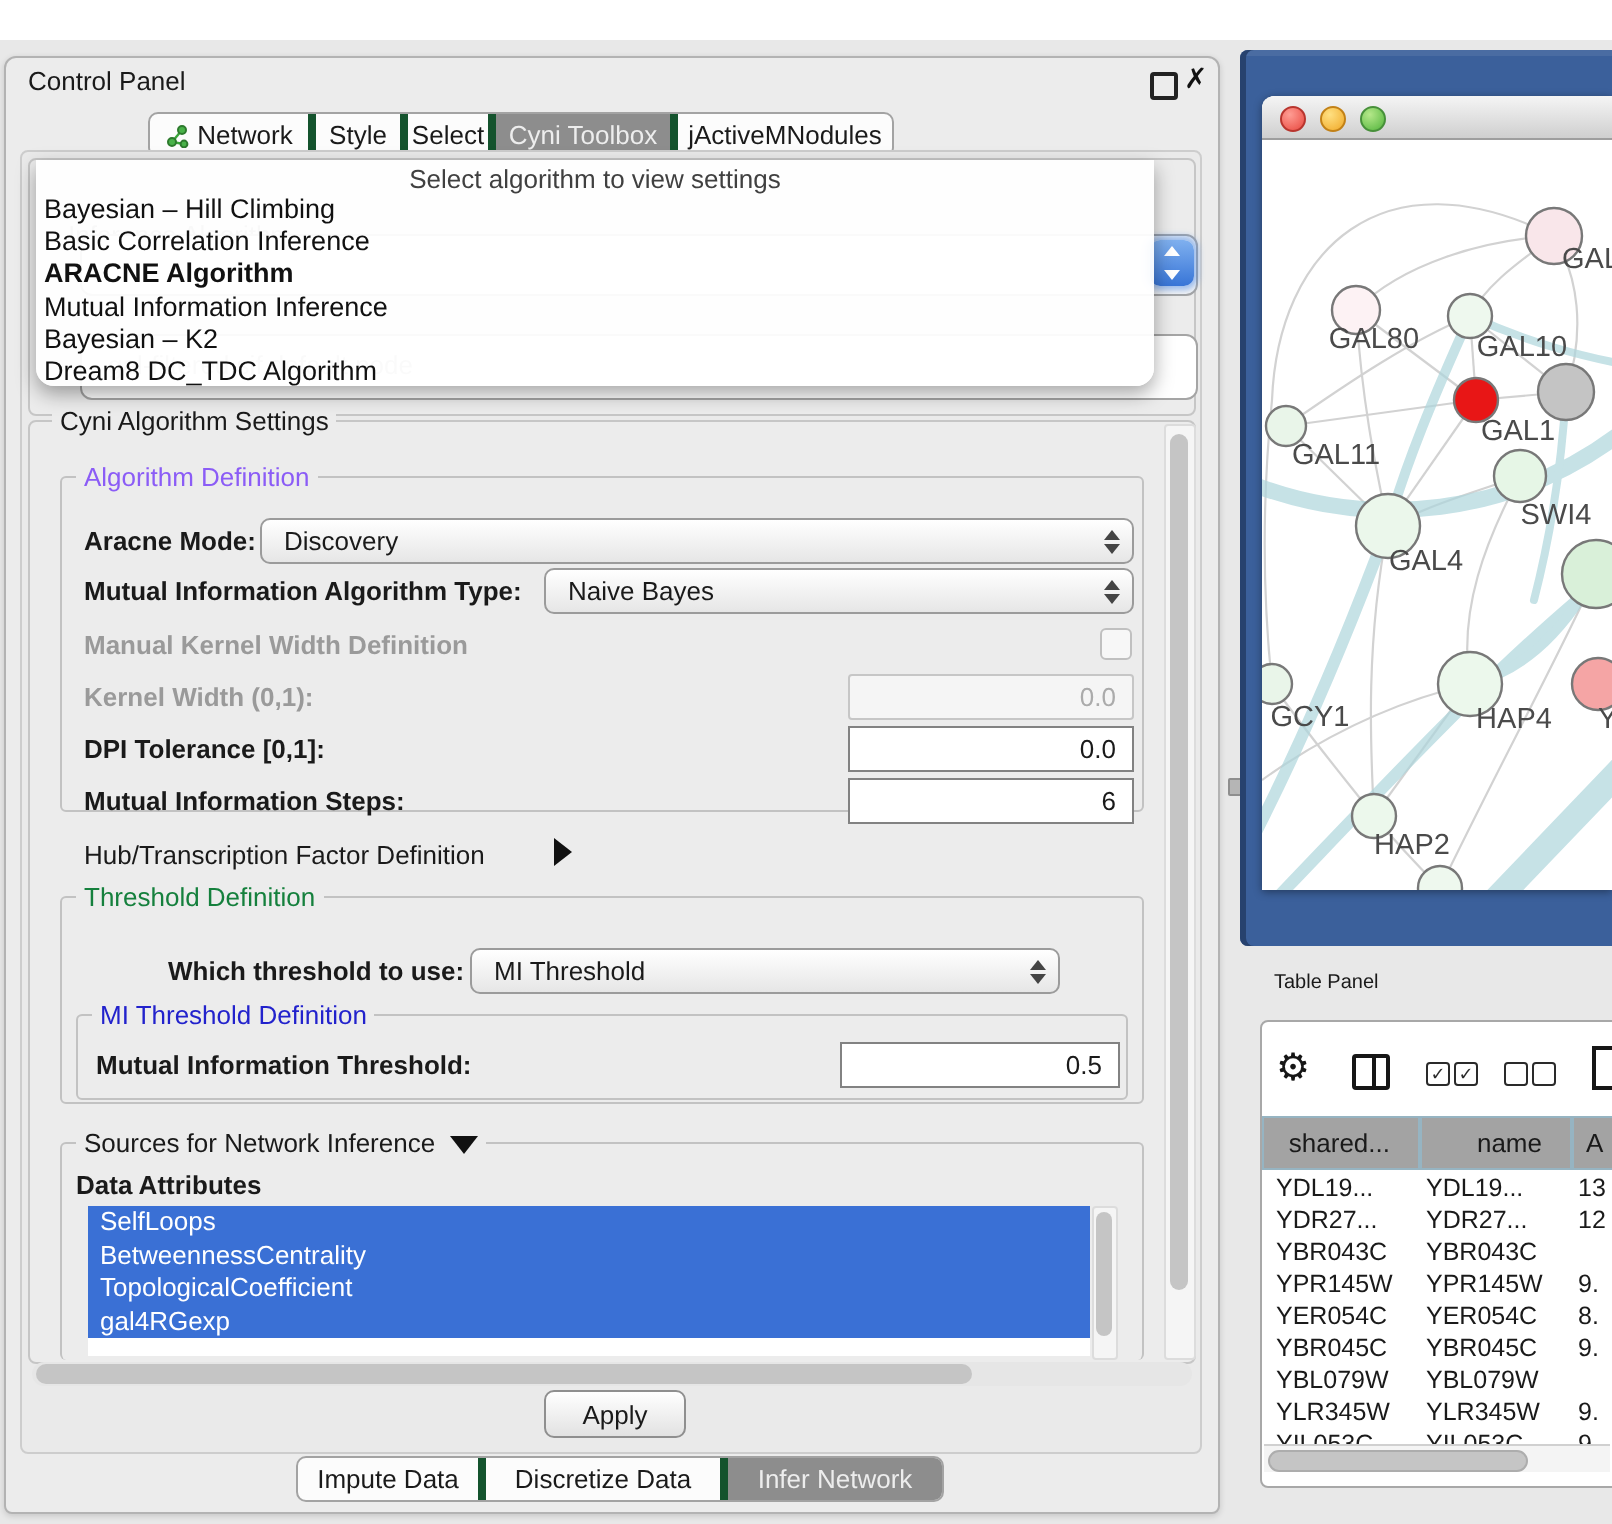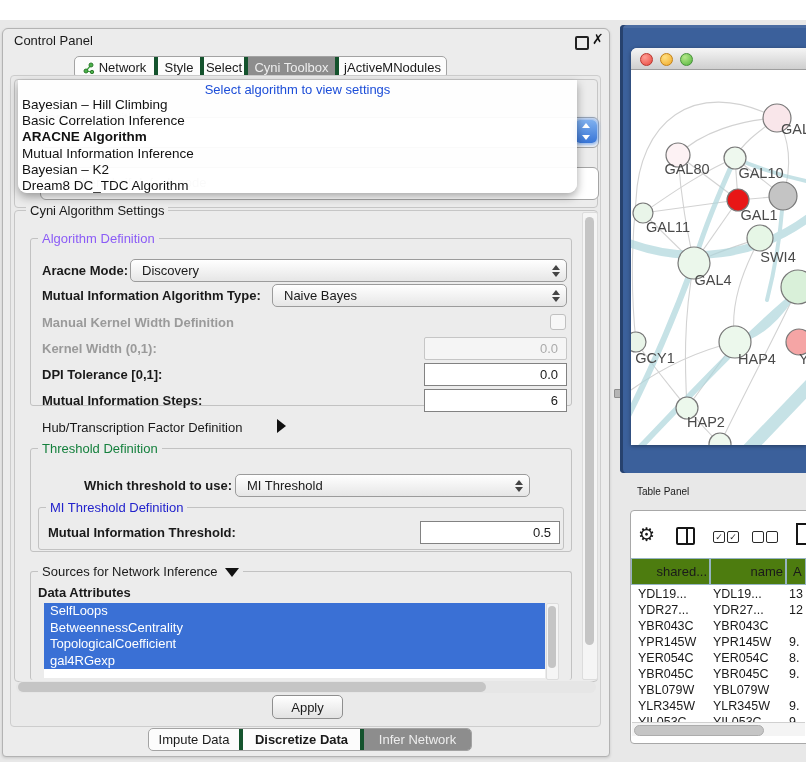--- a/index.html
+++ b/index.html
@@ -37,21 +37,21 @@
           border-right:4px solid transparent;border-bottom:5px solid #444;}
   .tri-dn{position:absolute;bottom:0;left:0;width:0;height:0;border-left:4px solid transparent;
           border-right:4px solid transparent;border-top:5px solid #444;}
   .field{background:#fff;border:1px solid #828282;font-size:13px;display:flex;align-items:center;
          justify-content:flex-end;padding:0 8px;box-sizing:border-box;}
   .field.dis{background:#f5f5f5;border:1px solid #c6c6c6;color:#ababab;border-radius:2px;}
   .checkbox{width:14px;height:14px;border:1px solid #c0c0c0;border-radius:3px;background:#f7f7f7;}
   
   .dropdown{left:18px;top:60px;width:559px;height:113px;background:rgba(255,255,255,.94);
             border-radius:0 0 9px 9px;box-shadow:0 4px 10px rgba(0,0,0,.35);z-index:6;}
-  .dd-ph{font-size:13px;color:#1d4ed8;text-align:center;padding-top:2px;}
+  .dd-ph{font-size:13px;color:#404040;text-align:center;padding-top:2px;}
   .dd-item{font-size:13.5px;line-height:16.2px;height:16.2px;padding-left:4px;white-space:nowrap;color:#111;}
   .dd-item.selbold{font-weight:bold;}
   
   .attr-list{background:#fff;overflow:hidden;}
   .attr-item{background:#3a70d5;color:#fff;font-size:13px;height:16.5px;line-height:16.5px;padding-left:6px;}
   
   .sb-track-v{background:#f5f5f5;border:1px solid #dcdcdc;border-radius:2px;}
   .sb-thumb{background:#c5c5c5;border-radius:6px;}
   
   .btn{background:linear-gradient(#ffffff,#e2e2e2);border:1px solid #8f8f8f;border-radius:5px;
@@ -61,22 +61,22 @@
              box-shadow:inset 3px 0 0 #27426e, inset 0 3px 0 rgba(255,255,255,.08);}
   .mac-win{left:631px;top:28px;width:175px;height:397px;background:#fff;border-radius:6px 0 0 0;
            box-shadow:0 1px 4px rgba(0,0,0,.4);}
   .mac-titlebar{left:631px;top:28px;width:175px;height:22px;border-radius:6px 0 0 0;
                 background:linear-gradient(#f5f5f5,#cfcfcf);border-bottom:1px solid #9e9e9e;box-sizing:border-box;}
   .light{width:13px;height:13px;border-radius:50%;box-sizing:border-box;}
   
   .tp-title{left:637px;top:466px;font-size:10px;}
   .tbl-win{left:630px;top:490px;width:176px;height:232px;background:#fff;border:1px solid #a8a8a8;
            border-radius:4px 0 0 4px;}
-  .hcell{background:#4d7c0f;border:1px solid #96b4c2;box-sizing:border-box;font-size:13px;
-         display:flex;align-items:center;justify-content:flex-end;padding-right:2px;}
+  .hcell{background:#a3a3a3;border:1px solid #96b4c2;box-sizing:border-box;font-size:13px;
+         display:flex;align-items:center;justify-content:flex-end;padding-right:14px;}
   .tcell{font-size:12.5px;white-space:nowrap;}
   .icon-dark{color:#161616;}
   .colicon{width:15px;height:14px;border:2px solid #161616;border-radius:2px;position:relative;}
   .colicon:after{content:"";position:absolute;left:50%;top:0;width:2px;height:100%;background:#161616;}
   .chk{width:10px;height:10px;border:1.5px solid #2a2a2a;border-radius:2px;font-size:9px;line-height:10px;
        text-align:center;color:#2a2a2a;background:#fff;}
   .pageicon{width:12px;height:18px;border:2px solid #161616;background:#fff;}
   svg text{font-family:"Liberation Sans","DejaVu Sans",sans-serif;}
 </style>
 </head>
@@ -227,21 +227,21 @@
   </div>
 
   <div class="abs btn" style="left:272px;top:675px;width:69px;height:22px;">
     <span>Apply</span>
   </div>
 
   <div class="abs tabbar" style="left:148px;top:708px;width:322px;">
     <div class="tabseg" style="width:94px;">
       <span>Impute Data</span>
     </div>
-    <div class="tabseg" style="width:121px;font-weight:bold;">
+    <div class="tabseg" style="width:121px;">
       <span>Discretize Data</span>
     </div>
     <div class="tabseg sel" style="width:107px;">
       <span>Infer Network</span>
     </div>
   </div>
 
   <div class="abs" style="left:614px;top:369px;width:5px;height:7px;background:#b5b5b5;border:1px solid #8e8e8e;border-radius:1px;"></div>
 
   <div class="abs" style="left:8px;top:750px;width:17px;height:14px;border:2px solid #9a9a9a;border-radius:2px;background:#dedede;"></div>

